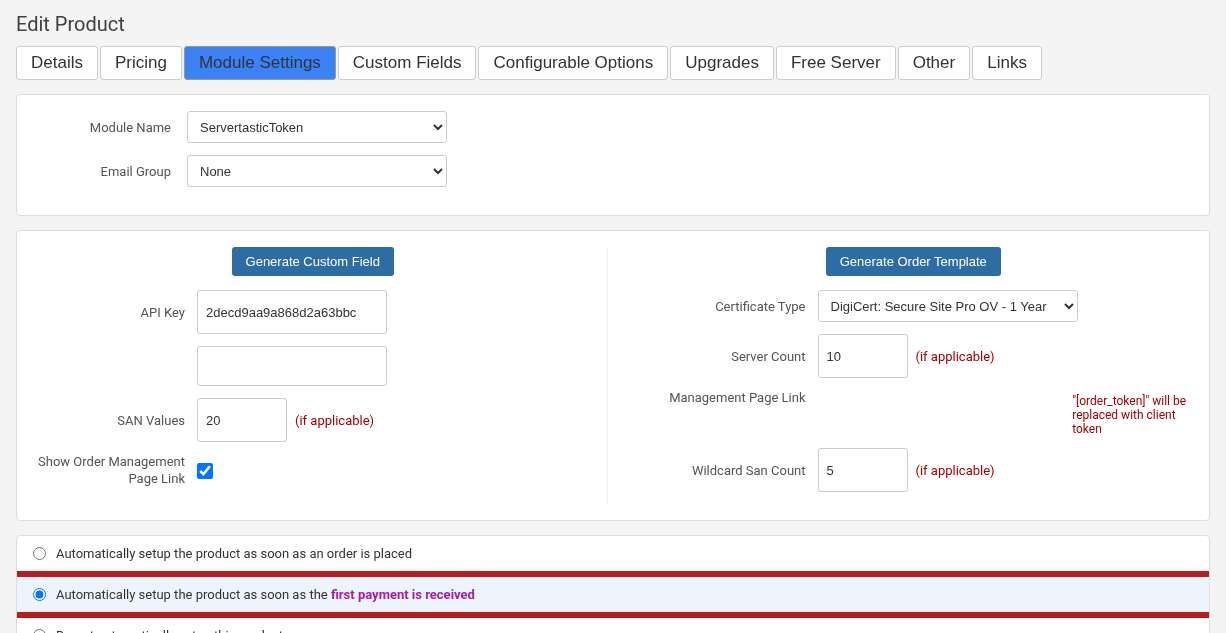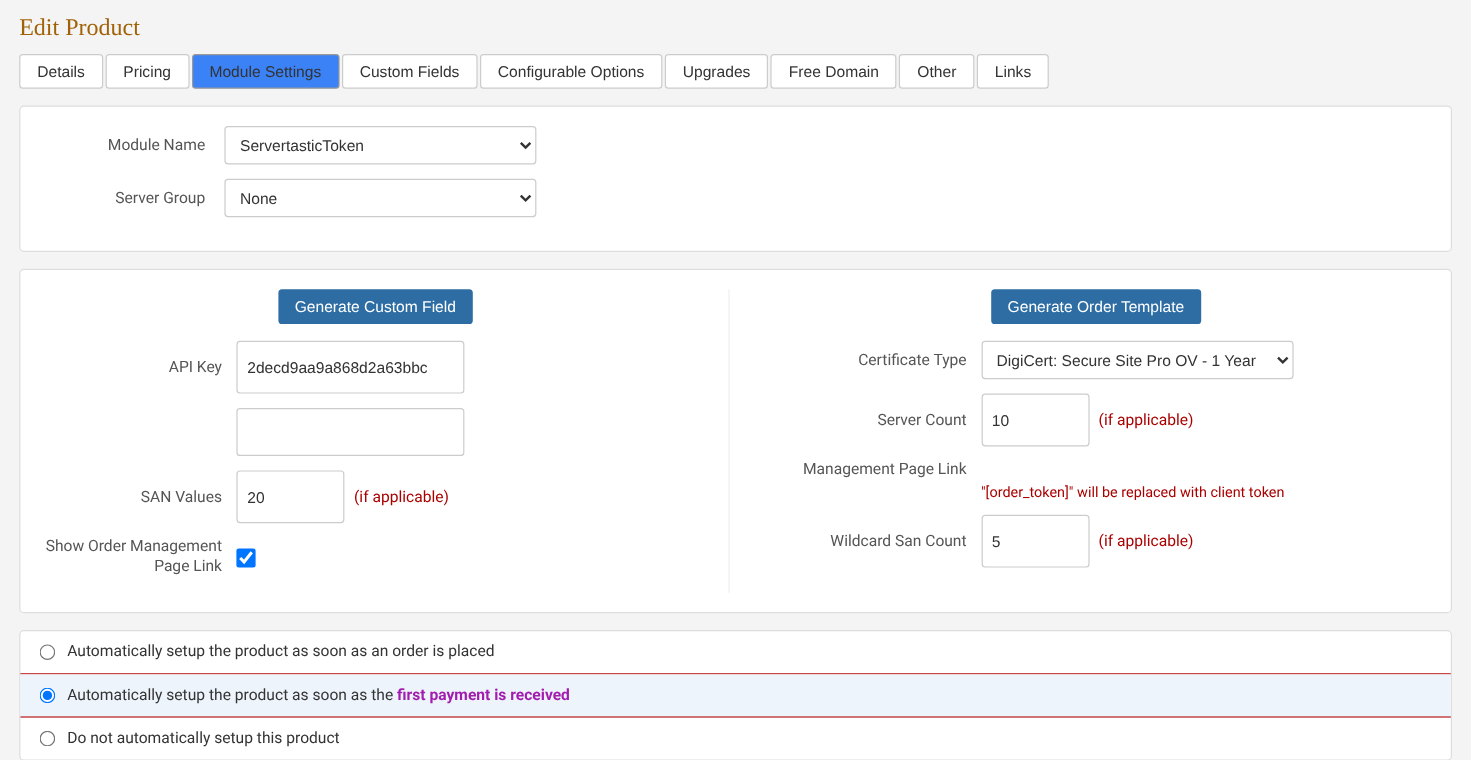--- a/index.html
+++ b/index.html
@@ -9,38 +9,37 @@
       background: #f4f4f4;
       color: #333;
     }
     .page-wrapper {
       padding: 12px 16px;
       max-width: 1226px;
     }
     .page-title {
       font-size: 20px;
       font-weight: 400;
-      color: #a16207;
+      color: #404040;
       margin-bottom: 10px;
-      font-family: Liberation Serif, serif;
     }
     
     .tabs {
       display: flex;
       flex-wrap: wrap;
       gap: 2px;
       margin-bottom: 14px;
     }
     .tab {
       padding: 6px 14px;
       border: 1px solid #ccc;
       border-radius: 3px;
       background: #fff;
       cursor: pointer;
-      font-size: 13px;
+      font-size: 17px;
       color: #333;
     }
     .tab.active {
       background: #3b82f6;
       border-color: #999;
       font-weight: 500;
     }
     
     .panel {
       background: #fff;
@@ -149,21 +148,21 @@
     .radio-panel {
       background: #fff;
       border: 1px solid #ddd;
       border-radius: 4px;
       margin-bottom: 14px;
     }
     .radio-row {
       display: flex;
       align-items: center;
       padding: 10px 16px;
-      border-bottom: 1px solid #b91c1c;
+      border-bottom: 6px solid #b91c1c;
     }
     .radio-row:last-child { border-bottom: none; }
     .radio-row.selected { background: #eef4fb; }
     .radio-row input[type="radio"] {
       margin-right: 10px;
       cursor: pointer;
     }
     .radio-row label {
       font-size: 13px;
       color: #333;
@@ -200,34 +199,34 @@
 
   <div class="page-title">Edit Product</div>
 
   <div class="tabs">
     <button class="tab">Details</button>
     <button class="tab">Pricing</button>
     <button class="tab active">Module Settings</button>
     <button class="tab">Custom Fields</button>
     <button class="tab">Configurable Options</button>
     <button class="tab">Upgrades</button>
-    <button class="tab">Free Domain</button>
+    <button class="tab">Free Server</button>
     <button class="tab">Other</button>
     <button class="tab">Links</button>
   </div>
 
   <div class="panel">
     <div class="form-row">
       <div class="form-label">Module Name</div>
       <select class="form-control">
         <option>ServertasticToken</option>
       </select>
     </div>
     <div class="form-row">
-      <div class="form-label">Server Group</div>
+      <div class="form-label">Email Group</div>
       <select class="form-control">
         <option>None</option>
       </select>
     </div>
   </div>
 
   <div class="panel">
     <div class="module-settings-body">
 
       <div class="module-left">
@@ -268,21 +267,21 @@
             <option>DigiCert: Secure Site Pro OV - 1 Year</option>
           </select>
         </div>
 
         <div class="ms-form-row">
           <div class="ms-label-right">Server Count</div>
           <input type="text" class="form-control narrow" value="10" style="">
           <span class="if-applicable">(if applicable)</span>
         </div>
 
-        <div class="ms-form-row" style="flex-direction:column;align-items:flex-start;">
+        <div class="ms-form-row" style="flex-direction:row;align-items:flex-start;">
           <div style="display:flex;align-items:center;width:100%;">
             <div class="ms-label-right">Management Page Link</div>
           </div>
           <div style="padding-left:180px;">
             <div class="token-note">"[order_token]" will be replaced with client token</div>
           </div>
         </div>
 
         <div class="ms-form-row">
           <div class="ms-label-right">Wildcard San Count</div>

